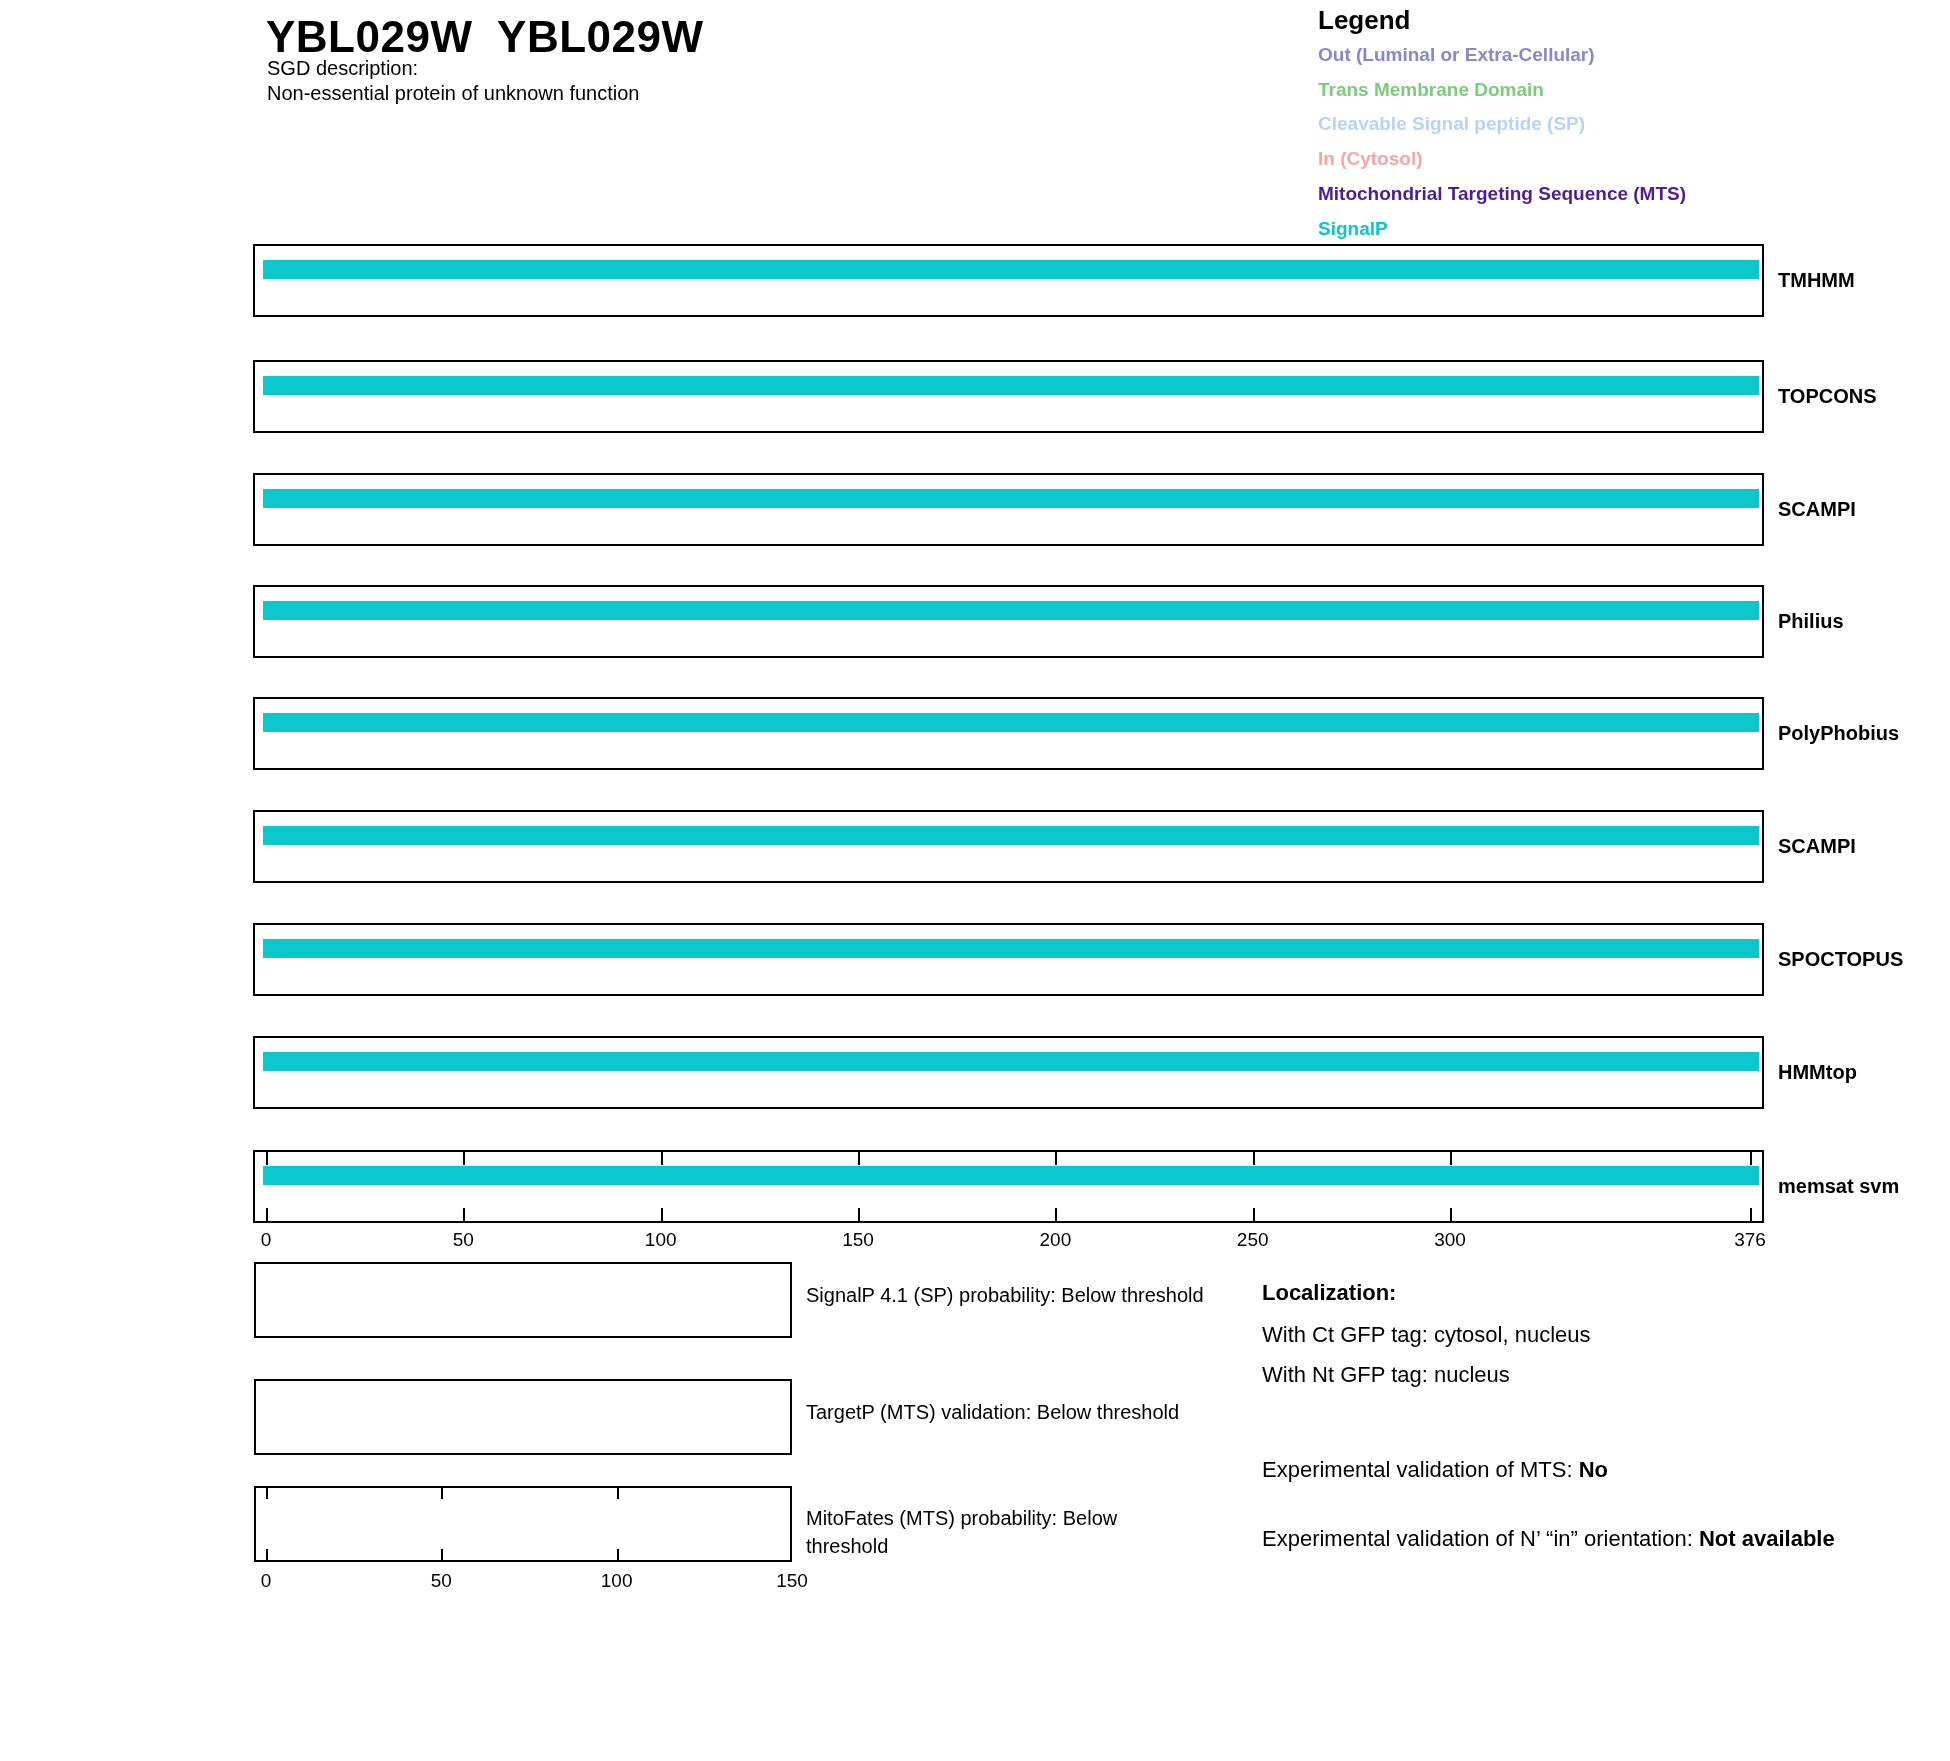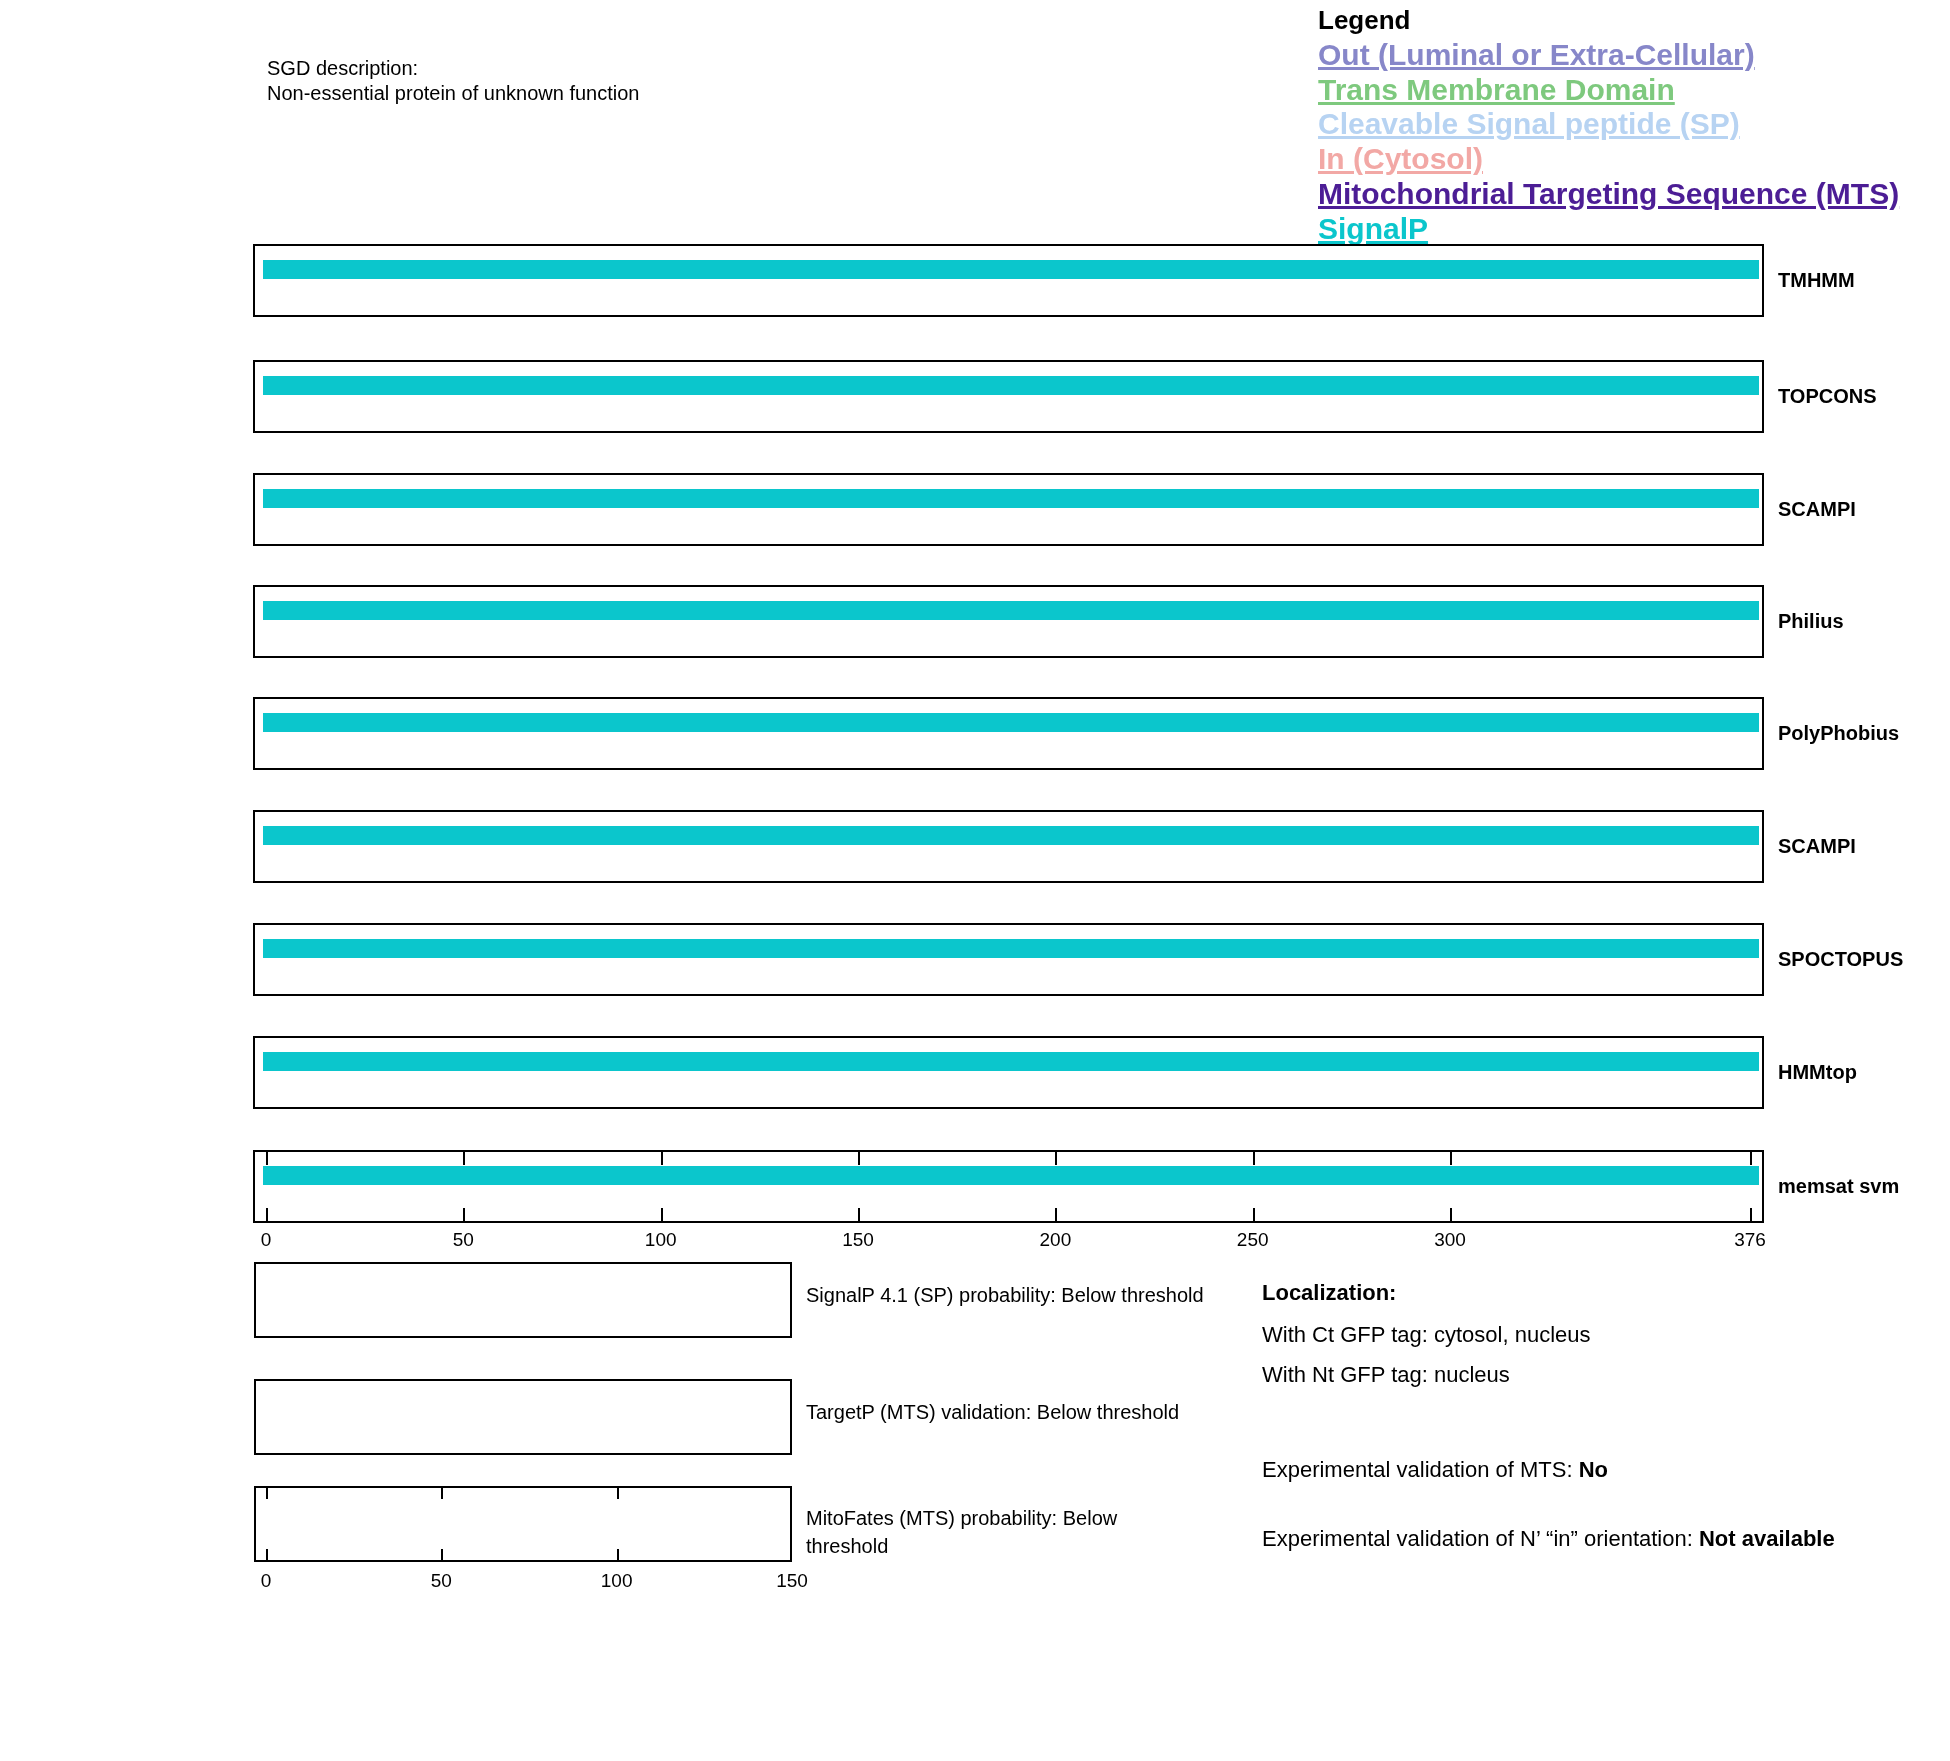--- a/index.html
+++ b/index.html
@@ -9,21 +9,21 @@
   }
   .title {
     position:absolute; left:266px; top:12px;
     font-size:44px; font-weight:bold; white-space:pre; letter-spacing:0.5px;
   }
   .sgd-label { position:absolute; left:267px; top:57px; font-size:20px; font-weight:normal; }
   .sgd-desc  { position:absolute; left:267px; top:82px; font-size:20px; }
 
   .legend { position:absolute; left:1318px; top:0; width:560px; }
   .legend-title { position:absolute; left:0; top:5px; font-size:26px; font-weight:bold; line-height:30px; color:#000; }
-  .legend-item { position:absolute; left:0; font-size:30px; font-weight:bold; line-height:30px; white-space:nowrap;text-decoration:underline; }
+  .legend-item { position:absolute; left:0; font-size:19px; font-weight:bold; line-height:30px; white-space:nowrap; }
 
   .track-box {
     position:absolute; left:253px; width:1511px; height:73px;
     border:2px solid #000; box-sizing:border-box; background:#fff;
   }
   .track-bar { position:absolute; left:8px; top:14px; width:1496px; height:19px; }
   .tick { position:absolute; width:2px; background:#000; }
   .tick.top { top:0; height:13px; }
   .tick.bot { bottom:0; height:13px; }
   .tick.short-top { top:0; height:11px; }
@@ -43,20 +43,21 @@
 
   .info-line { position:absolute; left:1262px; font-size:22px; line-height:26px; white-space:nowrap; }
   .info-line.wrap { white-space:normal; line-height:33px; }
   .b { font-weight:bold; }
 </style>
 </head>
 <body>
 
 <div class="canvas">
 
+  <div class="title">YBL029W  YBL029W</div>
   <div class="sgd-label">SGD description:</div>
   <div class="sgd-desc">Non-essential protein of unknown function</div>
 
   <div class="legend">
     <div class="legend-title">Legend</div>
     <div id="legend-items">
         <div class="legend-item" style="top: 40px; color: rgb(135, 135, 201);">Out (Luminal or Extra-Cellular)</div>
         <div class="legend-item" style="top: 75px; color: rgb(126, 201, 126);">Trans Membrane Domain</div>
         <div class="legend-item" style="top: 109px; color: rgb(183, 211, 242);">Cleavable Signal peptide (SP)</div>
         <div class="legend-item" style="top: 144px; color: rgb(242, 168, 165);">In (Cytosol)</div>

